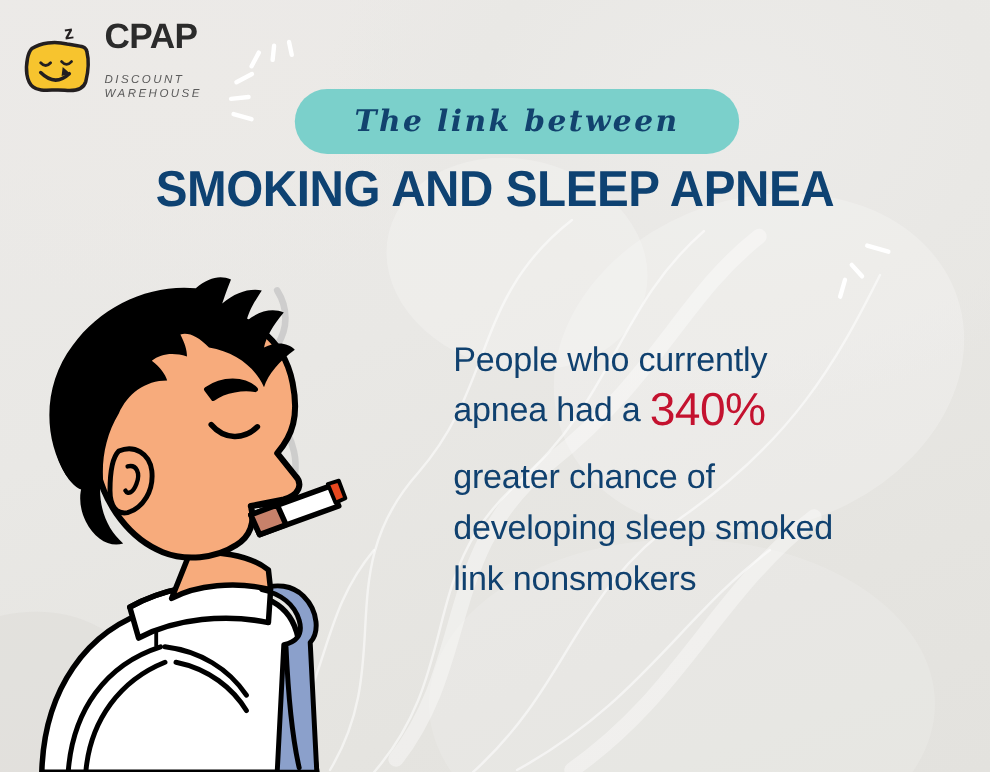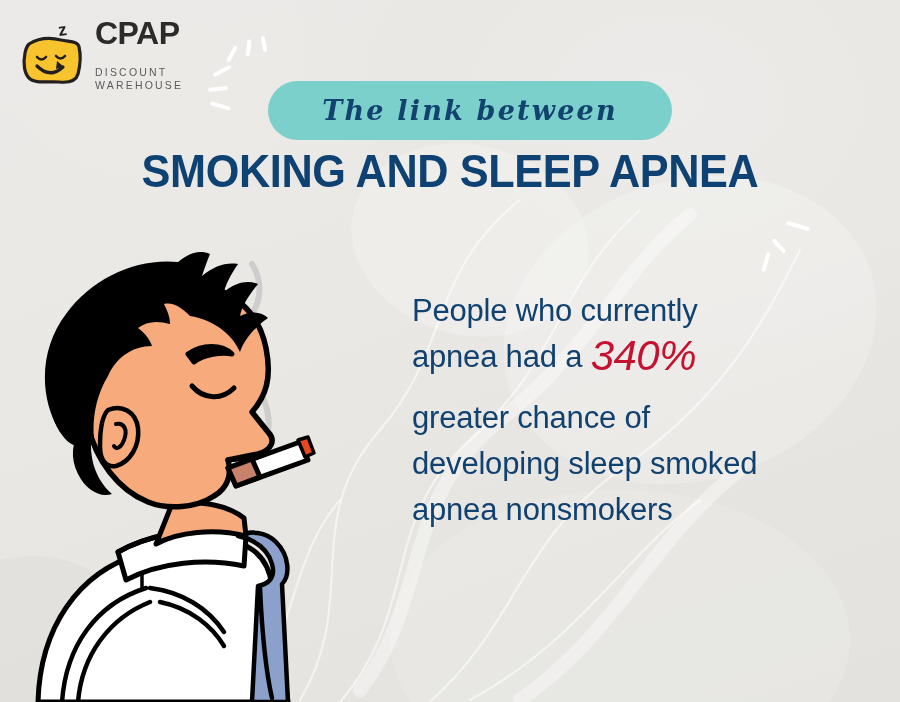--- a/index.html
+++ b/index.html
@@ -29,21 +29,21 @@
   .logo-mark svg{position:absolute;left:0;top:0;}
   .logo-text{display:flex;flex-direction:column;justify-content:center;padding-top:4px;}
   .logo-cpap{
     font-family:"Liberation Sans", sans-serif;
     font-weight:bold;font-size:32px;letter-spacing:-0.5px;
     color:#2b2b2b;line-height:0.95;
   }
   .logo-sub{
     font-family:"Liberation Sans", sans-serif;
     font-size:10.5px;letter-spacing:2.2px;color:#5b5b5b;
-    line-height:1.22;margin-top:18px;font-weight:500;
+    line-height:1.22;margin-top:18px;font-weight:500;font-style:italic;
   }
 
   
   .sparkle{position:absolute;pointer-events:none;}
   .sparkle i{
     position:absolute;display:block;background:#ffffff;
     border-radius:3px;height:4px;
   }
 
   
@@ -67,35 +67,34 @@
     font-weight:bold;
     font-size:46px;
     letter-spacing:-0.4px;
     color:#0e4272;
     transform:scaleX(0.94);
     white-space:nowrap;
   }
 
   
   .copy{
-    position:absolute;left:412px;top:288px;width:420px;
+    position:absolute;left:412px;top:304px;width:420px;
     font-family:"Liberation Sans", sans-serif;
     color:#10416f;
     font-size:31px;
     line-height:46px;
     letter-spacing:-0.2px;
   }
   .copy .p2{margin-top:15px;}
   .big{
     color:#c4122f;
     font-size:42px;
     line-height:42px;
     letter-spacing:-0.5px;
     vertical-align:-3px;
-    font-style:italic;
   }
 
   
   .man{position:absolute;left:0;top:236px;width:480px;height:466px;}
   .man svg{display:block;}
 </style>
 </head>
 <body>
 
 <div class="canvas">
@@ -177,21 +176,21 @@
 
   <div class="copy">
     <div>
       <span>People who currently</span><br>
       <span>apnea had a</span>
       <span class="big">340%</span>
     </div>
     <div class="p2">
       <span>greater chance of</span><br>
       <span>developing sleep smoked</span><br>
-      <span>apnea nonsmokers</span>
+      <span>link nonsmokers</span>
     </div>
   </div>
 
   <div class="man">
     <svg width="480" height="466" viewBox="0 0 480 466" xmlns="http://www.w3.org/2000/svg">
 
       <g fill="none" stroke="#c4c4c4" stroke-linecap="round">
         <path d="M262 212 C 276 188, 266 160, 250 140 C 236 122, 238 100, 252 78 C 262 62, 262 44, 252 28" stroke-width="6" stroke-opacity="0.75"></path>
         <path d="M250 216 C 236 196, 238 170, 226 152 C 214 134, 218 112, 232 96" stroke-width="3" stroke-opacity="0.45"></path>
       </g>

